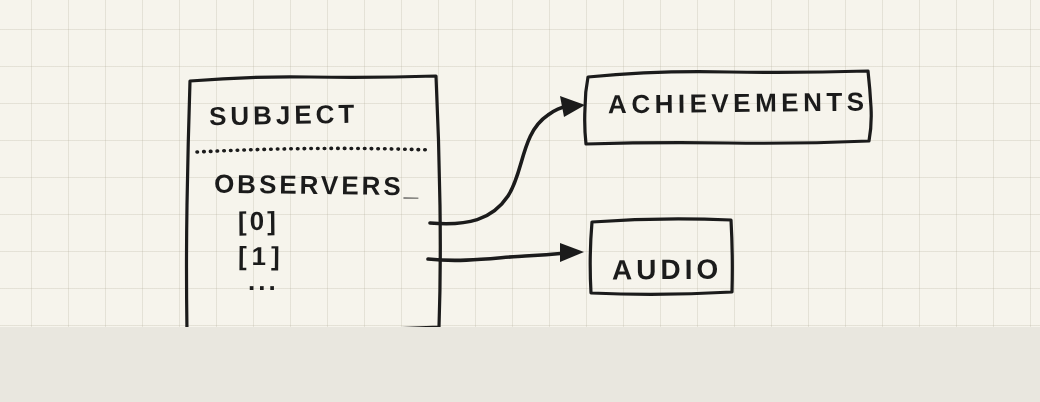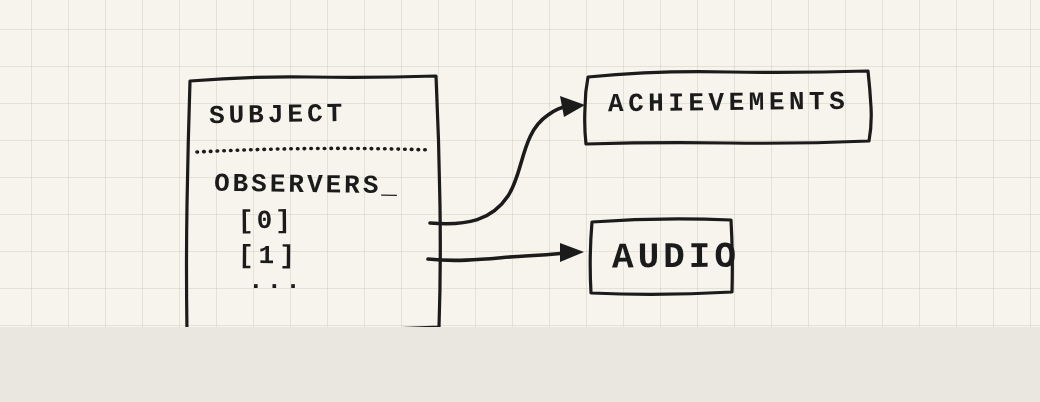--- a/index.html
+++ b/index.html
@@ -11,21 +11,21 @@
     position: relative;
     width: 1040px;
     height: 327px;
     overflow: hidden;
     background-color: #f6f4ec;
     background-image:
       linear-gradient(to right, rgba(180,178,160,0.28) 1px, transparent 1px),
       linear-gradient(to bottom, rgba(180,178,160,0.28) 1px, transparent 1px);
     background-size: 37px 37px;
     background-position: -6px -8px;
-    font-family: Liberation Mono, monospace;
+    font-family: Liberation Sans, sans-serif;
   }
   .diagram-svg {
     position: absolute;
     left: 0; top: 0;
     width: 1040px;
     height: 402px;
   }
   .label {
     position: absolute;
     color: #1b1b1b;
@@ -33,21 +33,21 @@
     white-space: pre;
     line-height: 1;
     user-select: none;
   }
   .lbl-subject      { left: 209px; top: 102px; font-size: 26px; letter-spacing: 4px;  transform: rotate(-1deg); }
   .lbl-observers    { left: 214px; top: 172px; font-size: 26px; letter-spacing: 3px;  transform: rotate(0.8deg); }
   .lbl-item0        { left: 238px; top: 208px; font-size: 26px; letter-spacing: 3px;  transform: rotate(-0.5deg); }
   .lbl-item1        { left: 238px; top: 243px; font-size: 26px; letter-spacing: 5px;  transform: rotate(0.5deg); }
   .lbl-ellipsis     { left: 248px; top: 268px; font-size: 26px; letter-spacing: 3px; }
   .lbl-achievements { left: 608px; top: 90px;  font-size: 26px; letter-spacing: 4.5px; transform: rotate(-0.6deg); }
-  .lbl-audio        { left: 612px; top: 240px; font-size: 36px; letter-spacing: 4px;  transform: rotate(-0.4deg); }
+  .lbl-audio        { left: 612px; top: 256px; font-size: 28px; letter-spacing: 4px;  transform: rotate(-0.4deg); }
 </style>
 </head>
 <body>
 
 <div class="canvas">
 
   <svg class="diagram-svg" viewBox="0 0 1040 402" xmlns="http://www.w3.org/2000/svg">
     <g fill="none" stroke="#1b1b1b" stroke-width="3.2" stroke-linecap="round" stroke-linejoin="round">
 
       <path d="M 190 81

